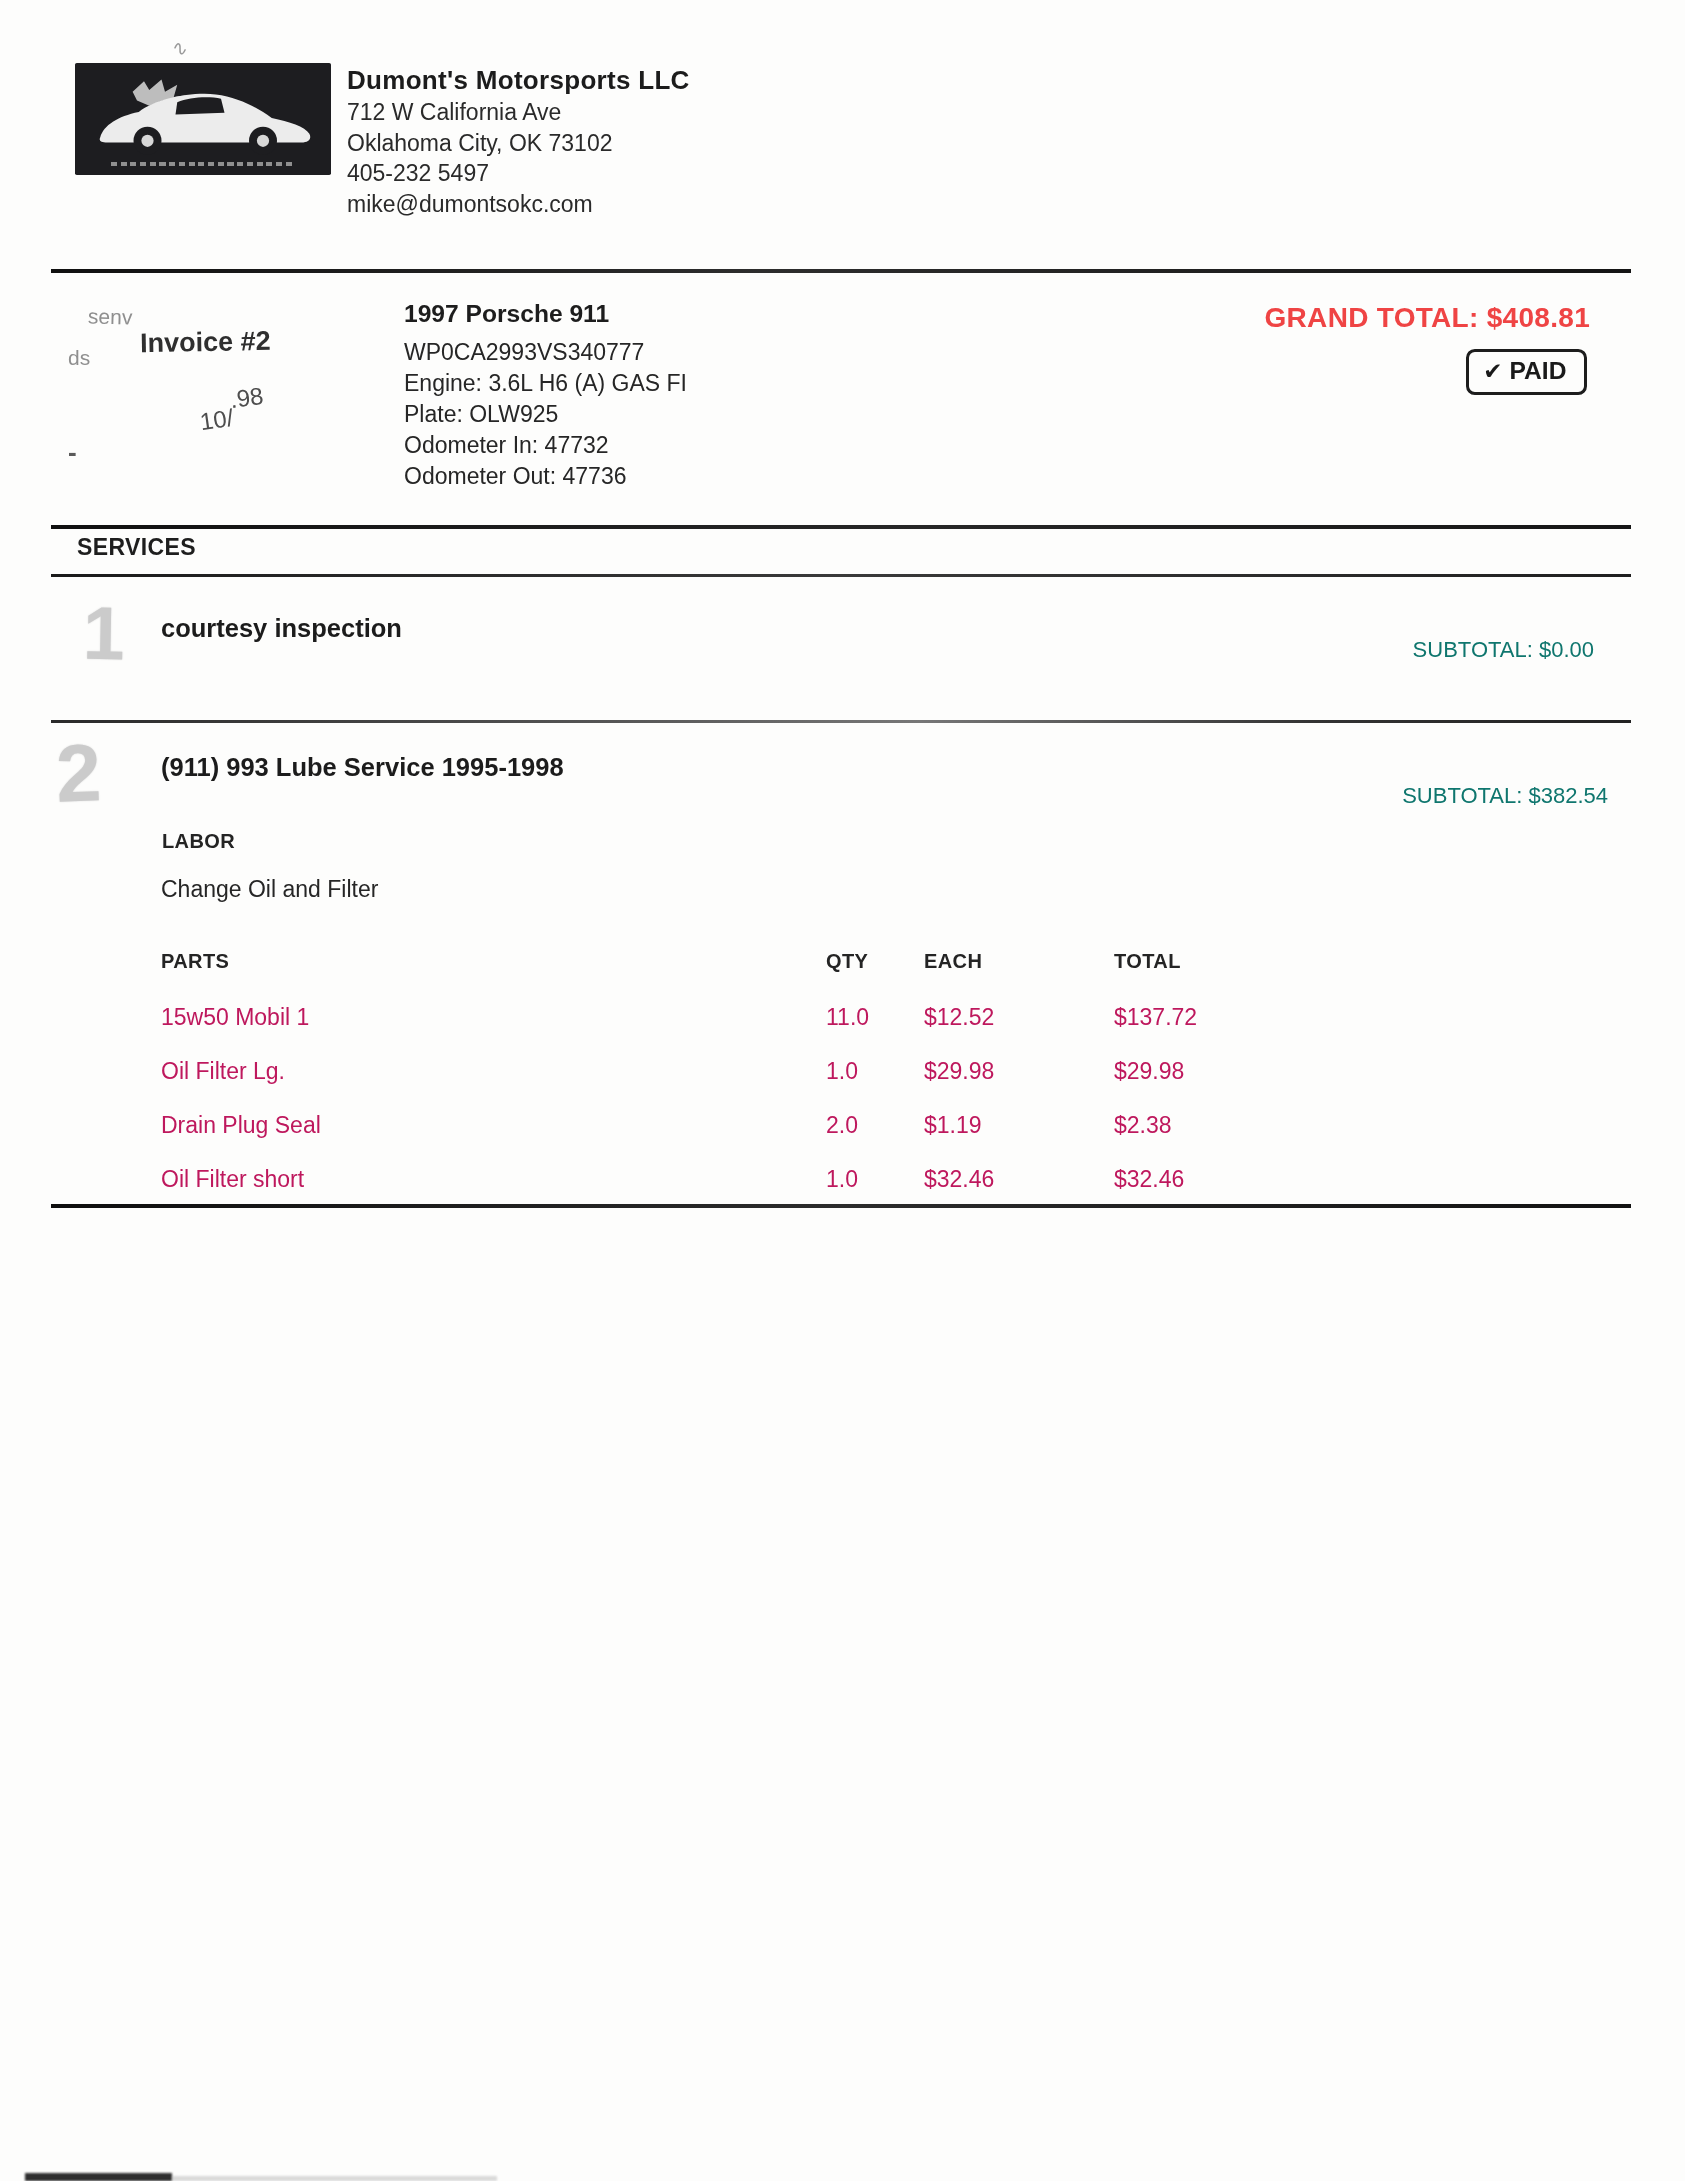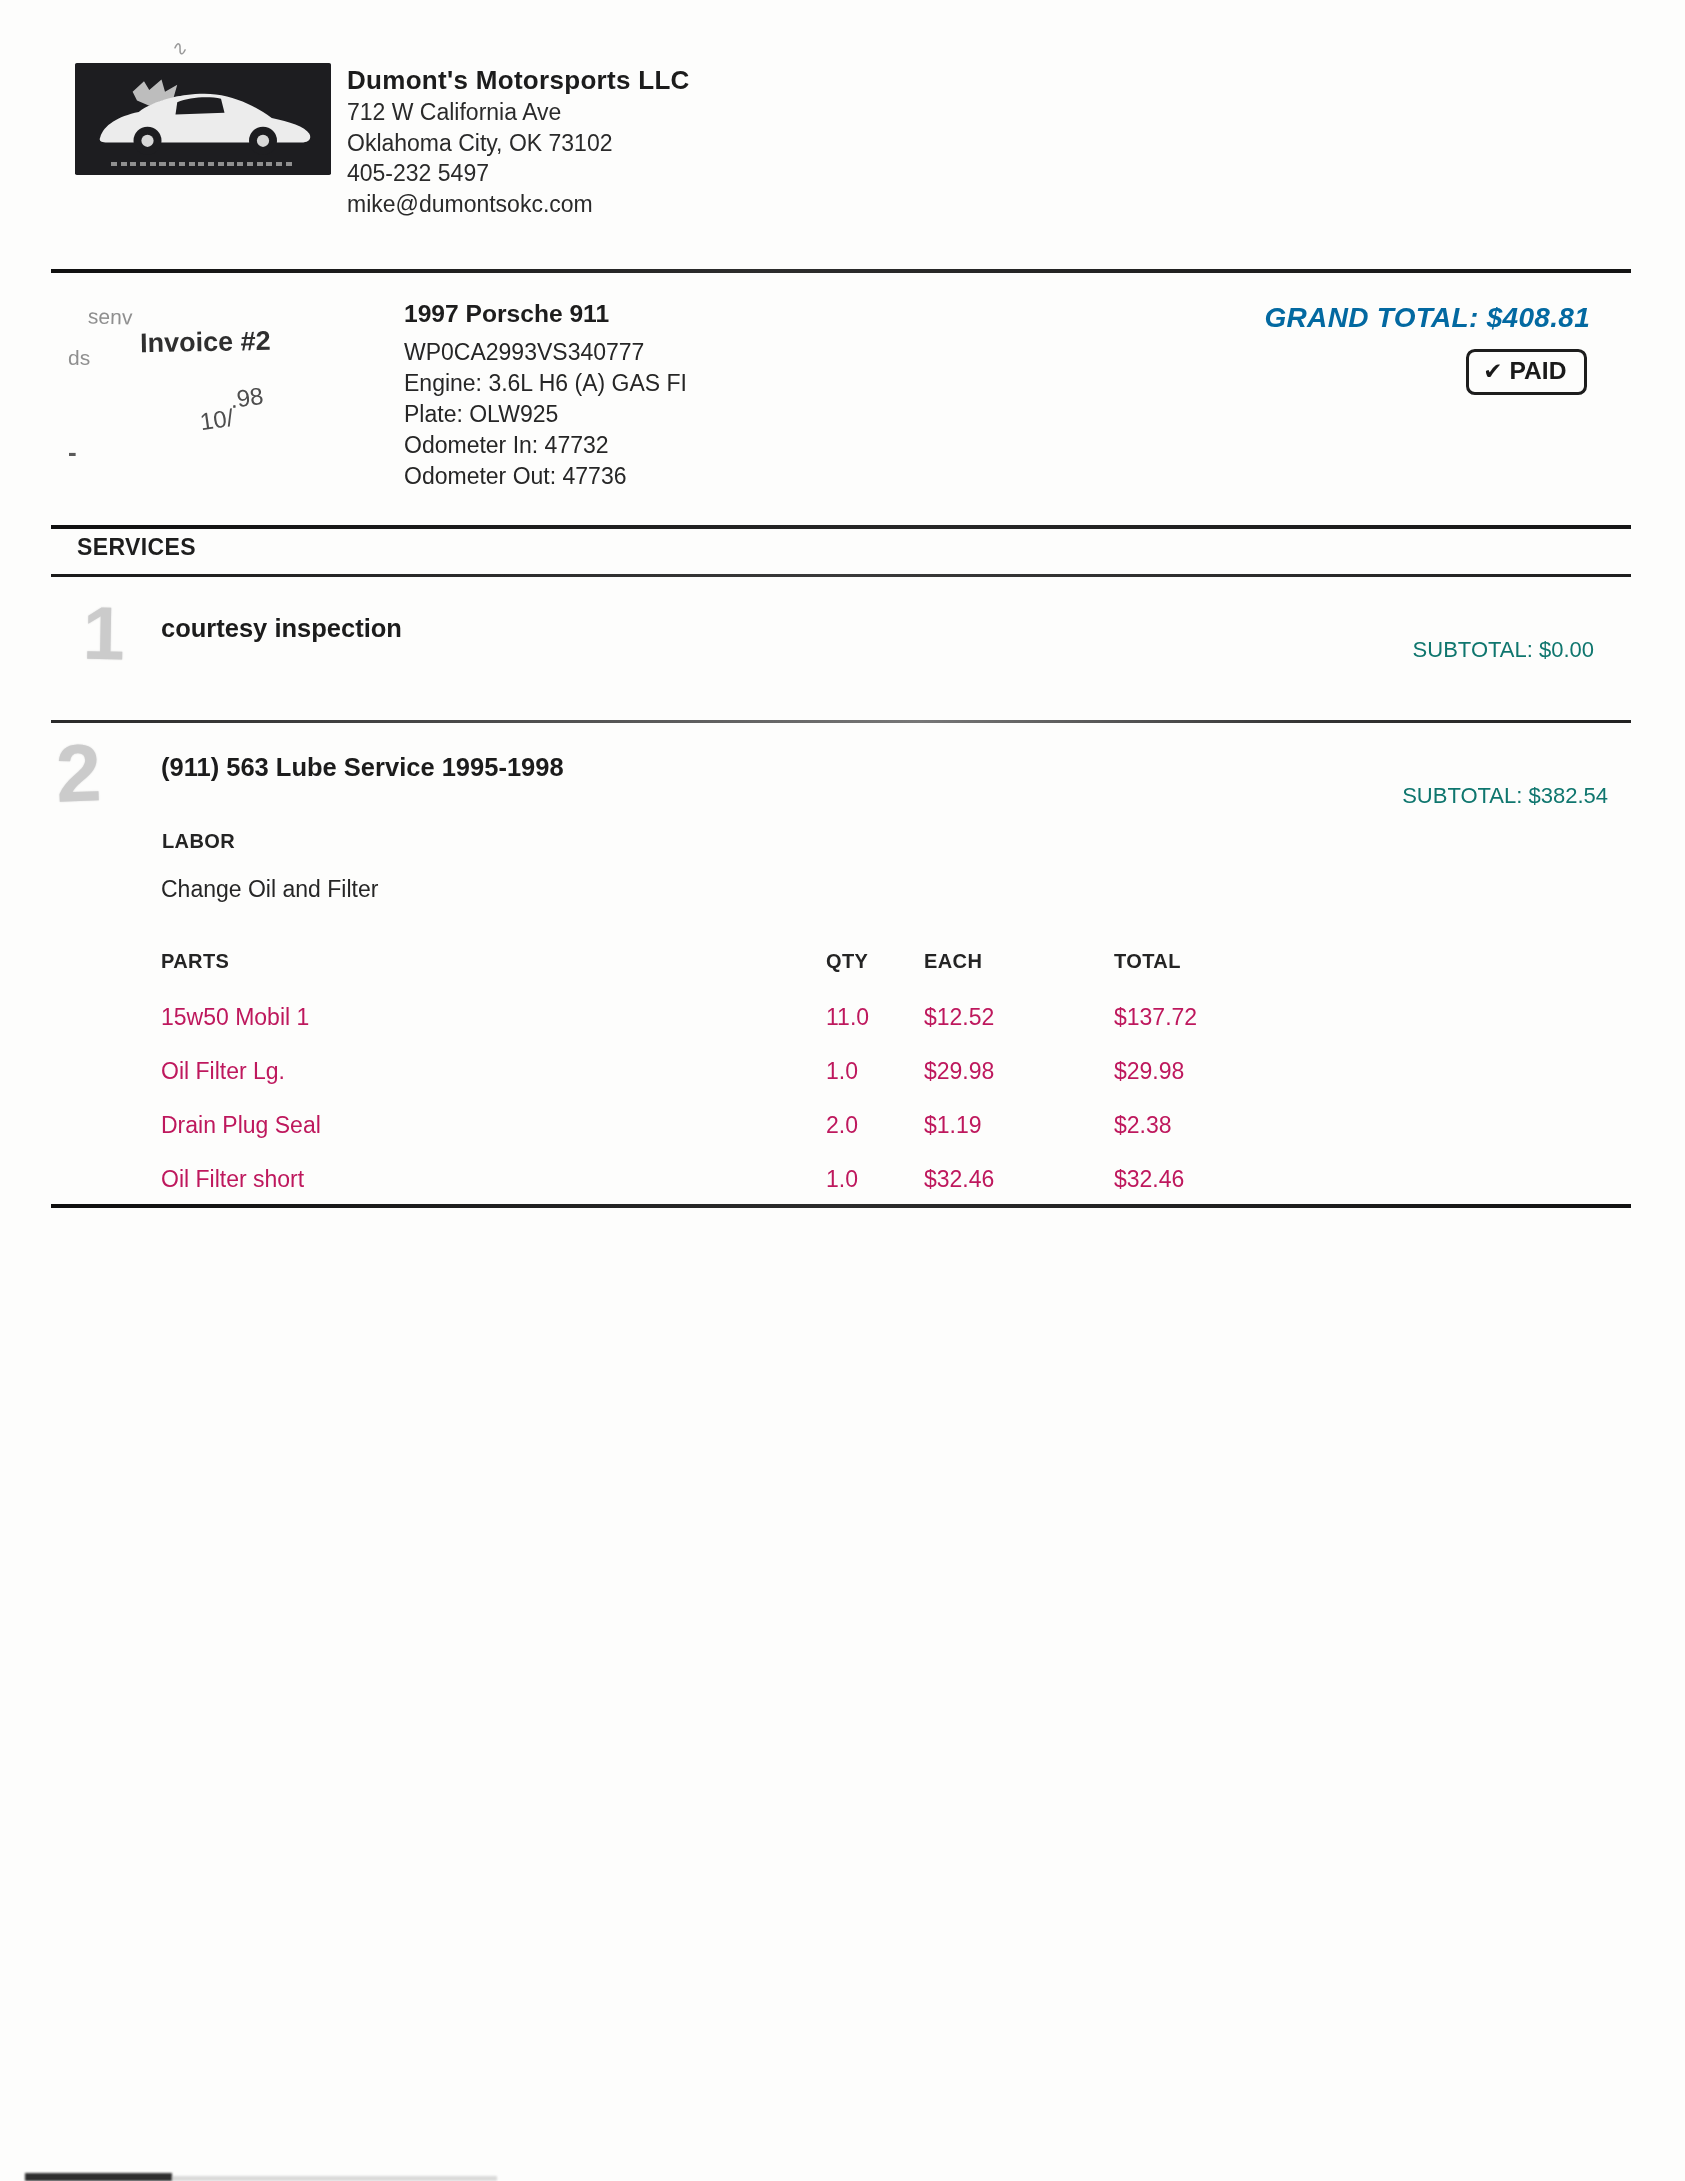--- a/index.html
+++ b/index.html
@@ -47,21 +47,21 @@
   .ghost-10{left:200px;top:406px;font-size:24px;color:#4e4e4e;transform:rotate(-8deg);}
   .ghost-dash{left:68px;top:437px;font-size:26px;color:#5a5a5a;font-weight:bold;}
 
   
   .vehicle{left:404px;top:300px;}
   .vehicle-title{font-size:24.6px;font-weight:bold;color:#1d1d1d;margin-bottom:8.8px;}
   .vehicle-line{font-size:23px;line-height:31px;color:#262626;}
   .staff{left:751px;top:305px;}
   .staff-line{font-size:23px;line-height:35px;color:#262626;}
   .staff-line b{color:#1d1d1d;}
-  .grand{right:95px;top:302px;font-size:28px;font-weight:bold;color:#0369a1;letter-spacing:0.3px;font-style:italic;}
+  .grand{right:95px;top:302px;font-size:28px;font-weight:bold;color:#ef4444;letter-spacing:0.3px;}
   .paid-badge{right:98px;top:349px;border:3.5px solid #1d1d1d;border-radius:8.8px;
       padding:5.3px 17.6px 7px 14px;font-size:24.6px;font-weight:bold;color:#1a1a1a;
       display:flex;align-items:center;gap:7px;background:#fdfdfc;}
   .paid-badge .check{font-size:23px;}
 
   
   .services-label{left:77px;top:534px;font-size:23px;font-weight:bold;color:#1e1e1e;letter-spacing:0.4px;}
   .item-num{font-weight:bold;color:#cbcbcb;text-shadow:0 0 1.8px #dadada;}
   .num1{left:83px;top:590px;font-size:75px;transform:rotate(1deg);}
   .num2{left:56px;top:727px;font-size:81px;transform:rotate(-2deg);}
@@ -146,21 +146,21 @@
   <div class="abs services-label">SERVICES</div>
   <div class="abs rule rule-c"></div>
 
   <div class="abs item-num num1">1</div>
   <div class="abs item-title item1-title">courtesy inspection</div>
   <div class="abs item-sub item1-sub">SUBTOTAL: $0.00</div>
 
   <div class="abs rule rule-d"></div>
 
   <div class="abs item-num num2">2</div>
-  <div class="abs item-title item2-title">(911) 563 Lube Service 1995-1998</div>
+  <div class="abs item-title item2-title">(911) 993 Lube Service 1995-1998</div>
   <div class="abs item-sub item2-sub">SUBTOTAL: $382.54</div>
 
   <div class="abs labor-head">LABOR</div>
   <div class="abs labor-line">Change Oil and Filter</div>
 
   <div class="abs parts">
     <div class="hdr">PARTS</div>
     <div class="hdr">QTY</div>
     <div class="hdr">EACH</div>
     <div class="hdr">TOTAL</div>

